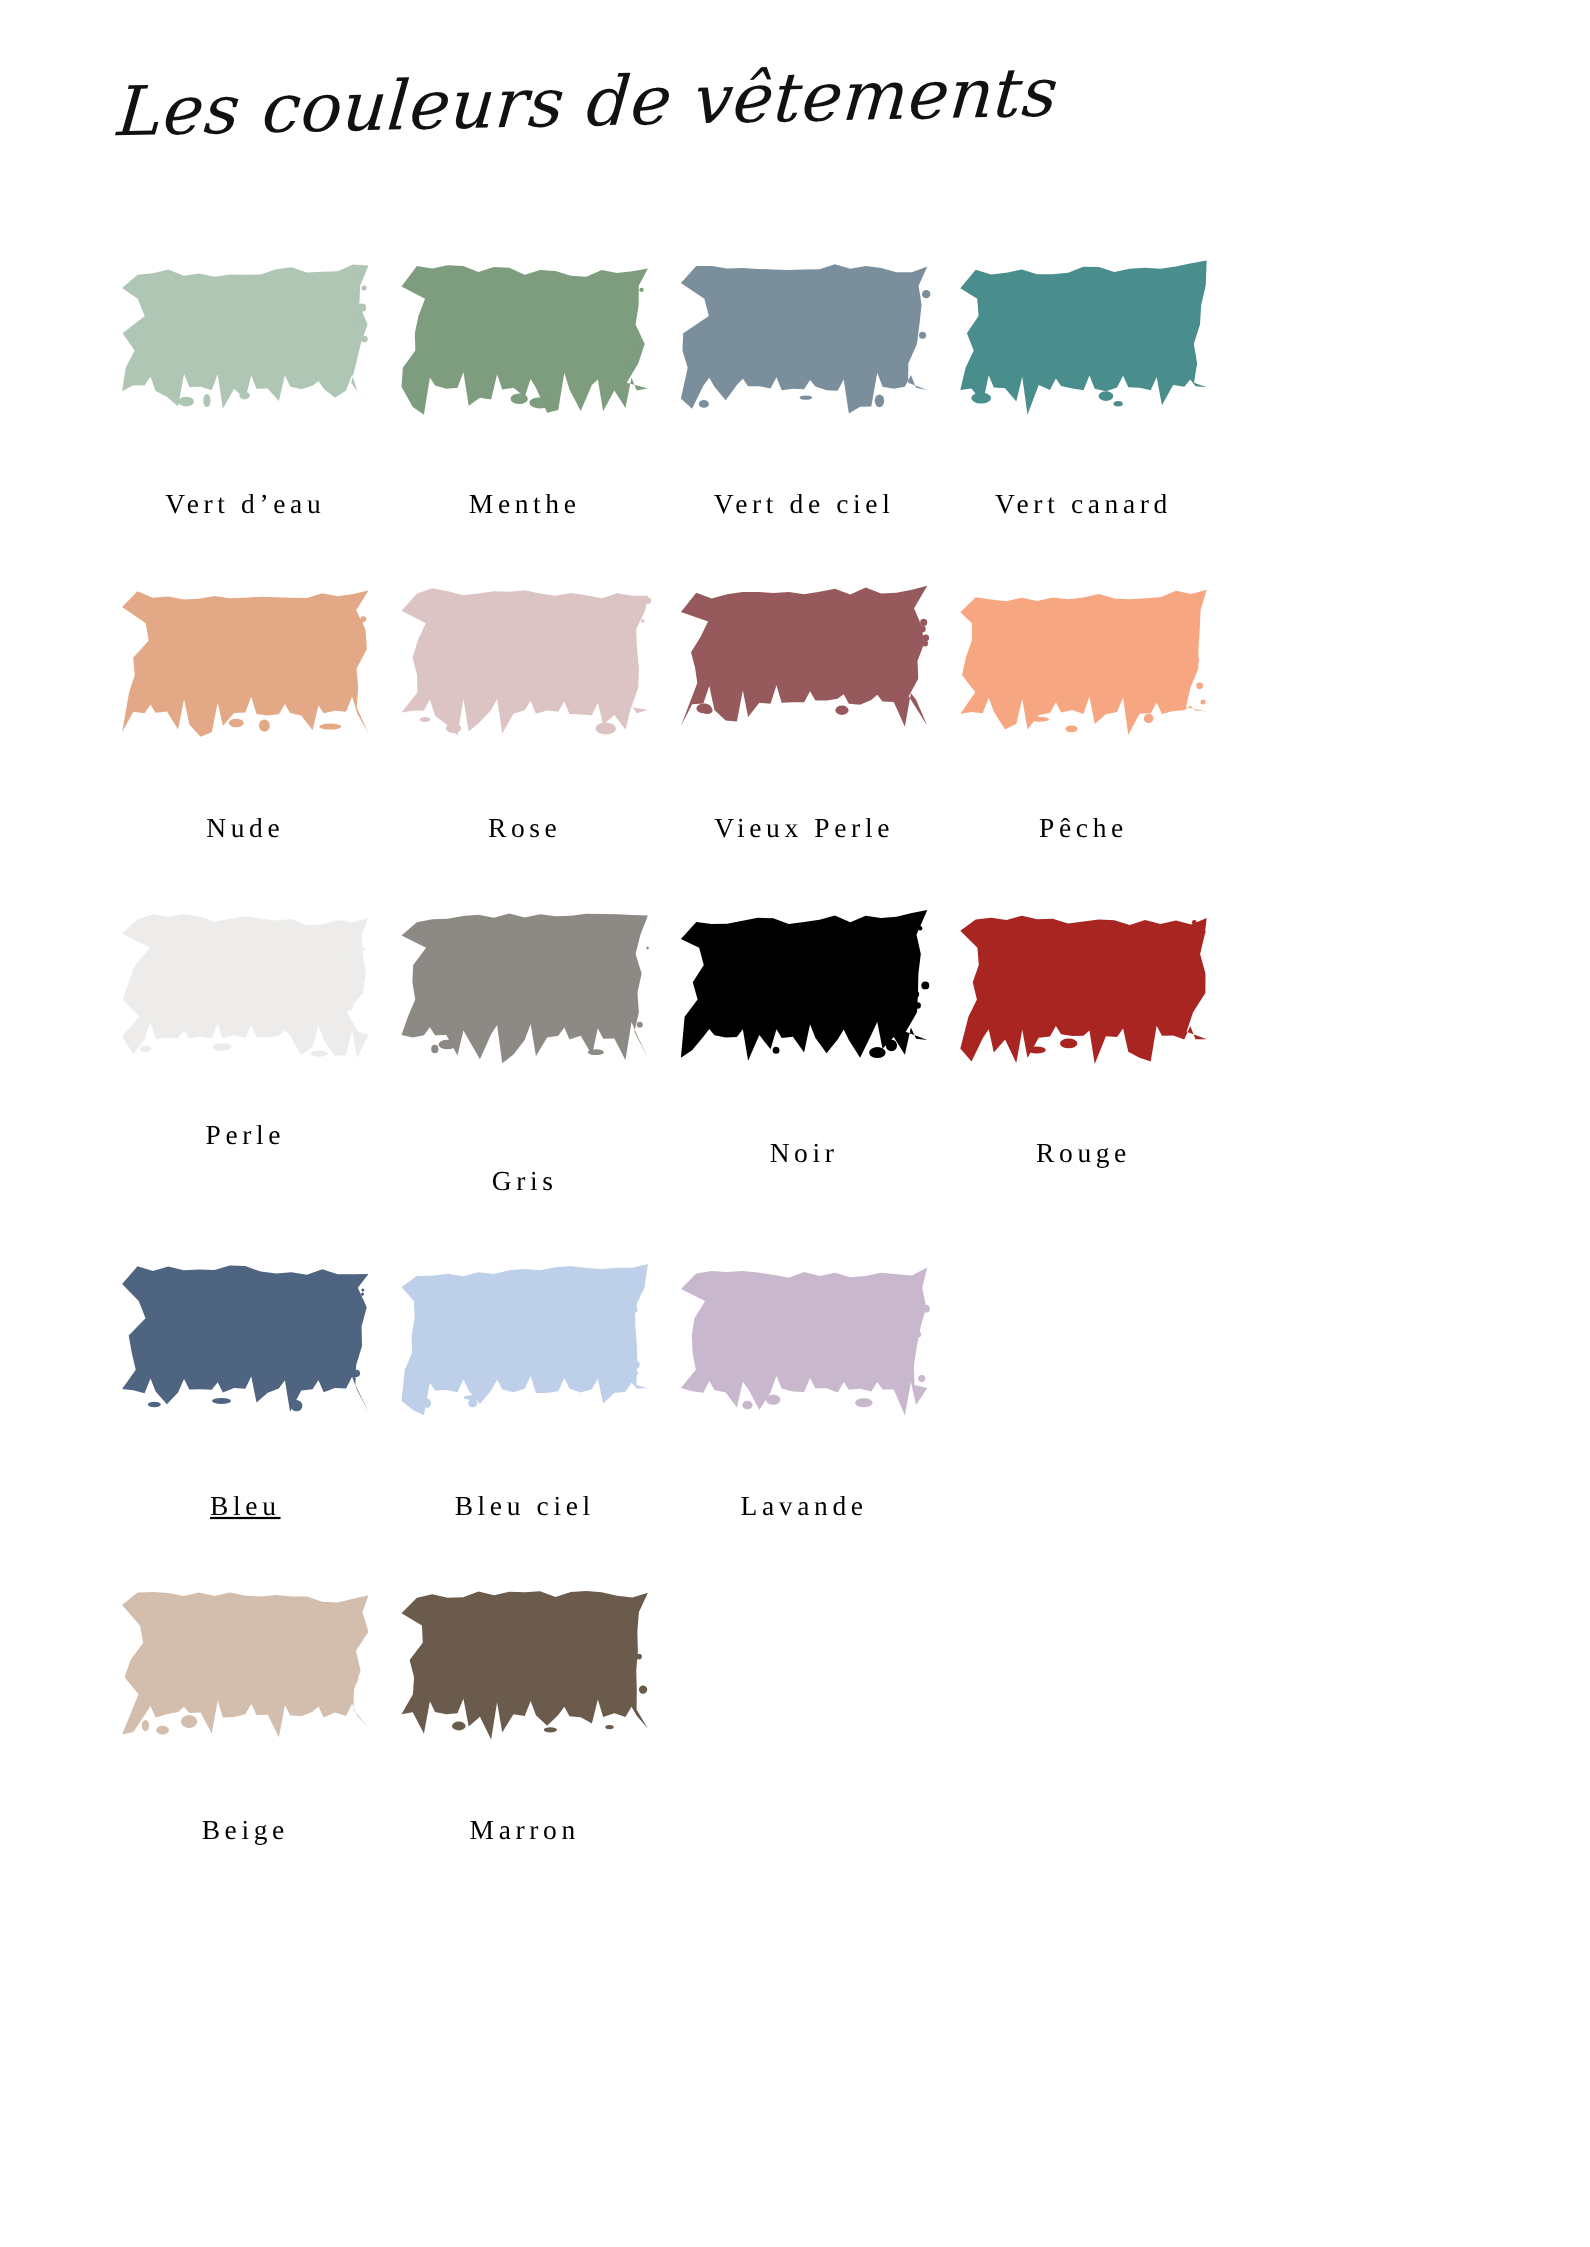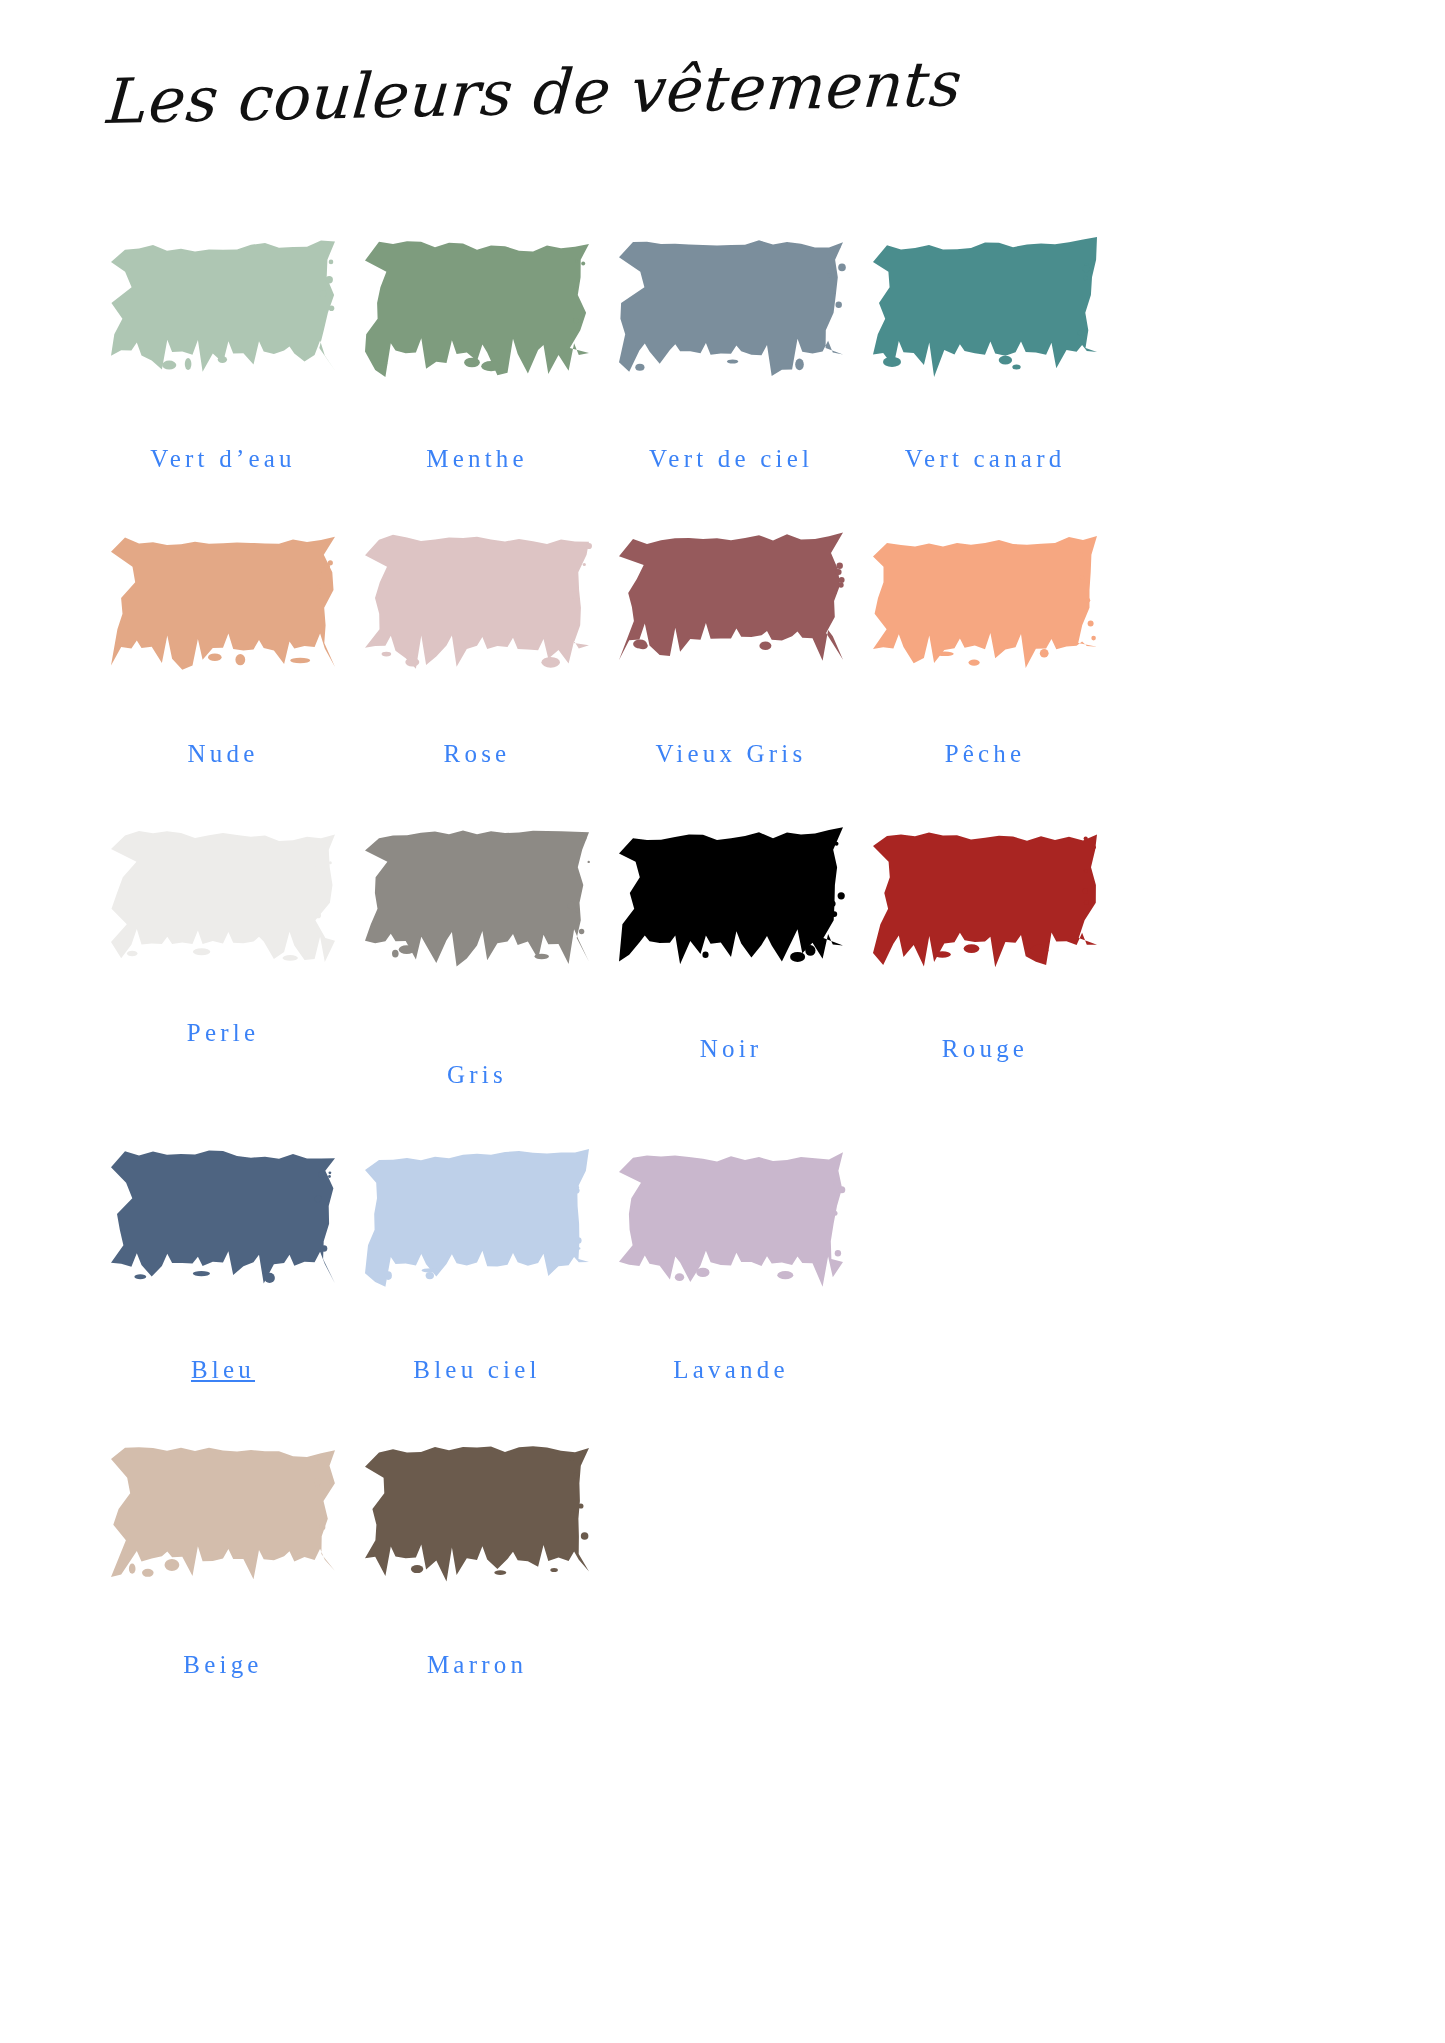--- a/index.html
+++ b/index.html
@@ -73,21 +73,21 @@
   .swatch-wrap svg {
     display: block;
     width: 100%;
     height: auto;
     overflow: visible;
   }
   .label {
     font-family: "Liberation Serif", serif;
     font-size: 25px;
     letter-spacing: 4.2px;
-    color: #3b82f6;
+    color: #000000;
     white-space: nowrap;
     text-align: center;
     line-height: 1;
   }
 </style>
 </head>
 <body>
 
 <div class="page">
 
@@ -216,21 +216,21 @@
                 <circle cx="219.2" cy="61.0" r="2.6"></circle>
                 <circle cx="224.7" cy="34.8" r="3.2"></circle>
                 <circle cx="226.6" cy="48.9" r="3.0"></circle>
                 <circle cx="223.6" cy="40.9" r="3.0"></circle>
                 <ellipse cx="150.4" cy="114.7" rx="6.0" ry="4.3"></ellipse>
                 <ellipse cx="28.0" cy="114.7" rx="4.8" ry="3.5"></ellipse>
                 <ellipse cx="25.0" cy="113.0" rx="6.9" ry="4.5"></ellipse>
               </g>
             </svg>
           </div>
-          <div class="label" style="margin-top: 68px;">Vieux Gris</div>
+          <div class="label" style="margin-top: 68px;">Vieux Perle</div>
         </div>
         <div class="cell">
           <div class="swatch-wrap">
             <svg viewBox="0 0 232 152" xmlns="http://www.w3.org/2000/svg">
               <g fill="#f6a781">
                 <path d="M 4.0 25.6 L 18.0 12.0 L 32.0 14.0 L 46.0 15.5 L 60.0 12.4 L 74.0 15.4 L 88.0 12.1 L 102.0 13.8 L 116.0 12.1 L 130.0 8.9 L 144.0 13.0 L 158.0 13.8 L 172.0 12.8 L 186.0 11.9 L 200.0 6.0 L 214.0 8.9 L 228.0 5.1 L 222.4 23.7 L 221.7 41.3 L 220.5 59.0 L 220.5 76.7 L 213.2 94.3 L 209.2 112.0 L 228.0 115.8 L 217.8 115.0 L 213.1 110.5 L 207.6 114.7 L 197.5 115.4 L 187.3 118.2 L 182.5 107.9 L 177.1 117.4 L 166.9 117.8 L 156.7 137.1 L 152.0 103.1 L 146.5 116.2 L 136.4 118.4 L 126.2 127.2 L 121.4 102.1 L 116.0 118.2 L 105.8 114.4 L 95.6 116.8 L 90.9 107.4 L 85.5 117.2 L 75.3 118.9 L 65.1 132.1 L 60.3 104.5 L 54.9 127.0 L 44.7 132.2 L 34.5 116.0 L 29.8 103.3 L 24.4 117.4 L 14.2 116.2 L 4.0 118.1 L 17.6 98.3 L 5.6 82.7 L 9.0 67.0 L 14.5 51.3 L 14.5 35.7 Z"></path>
                 <circle cx="219.0" cy="69.2" r="2.2"></circle>
                 <circle cx="211.0" cy="24.4" r="3.1"></circle>
                 <circle cx="221.6" cy="92.5" r="3.0"></circle>
                 <circle cx="224.6" cy="107.1" r="2.3"></circle>

